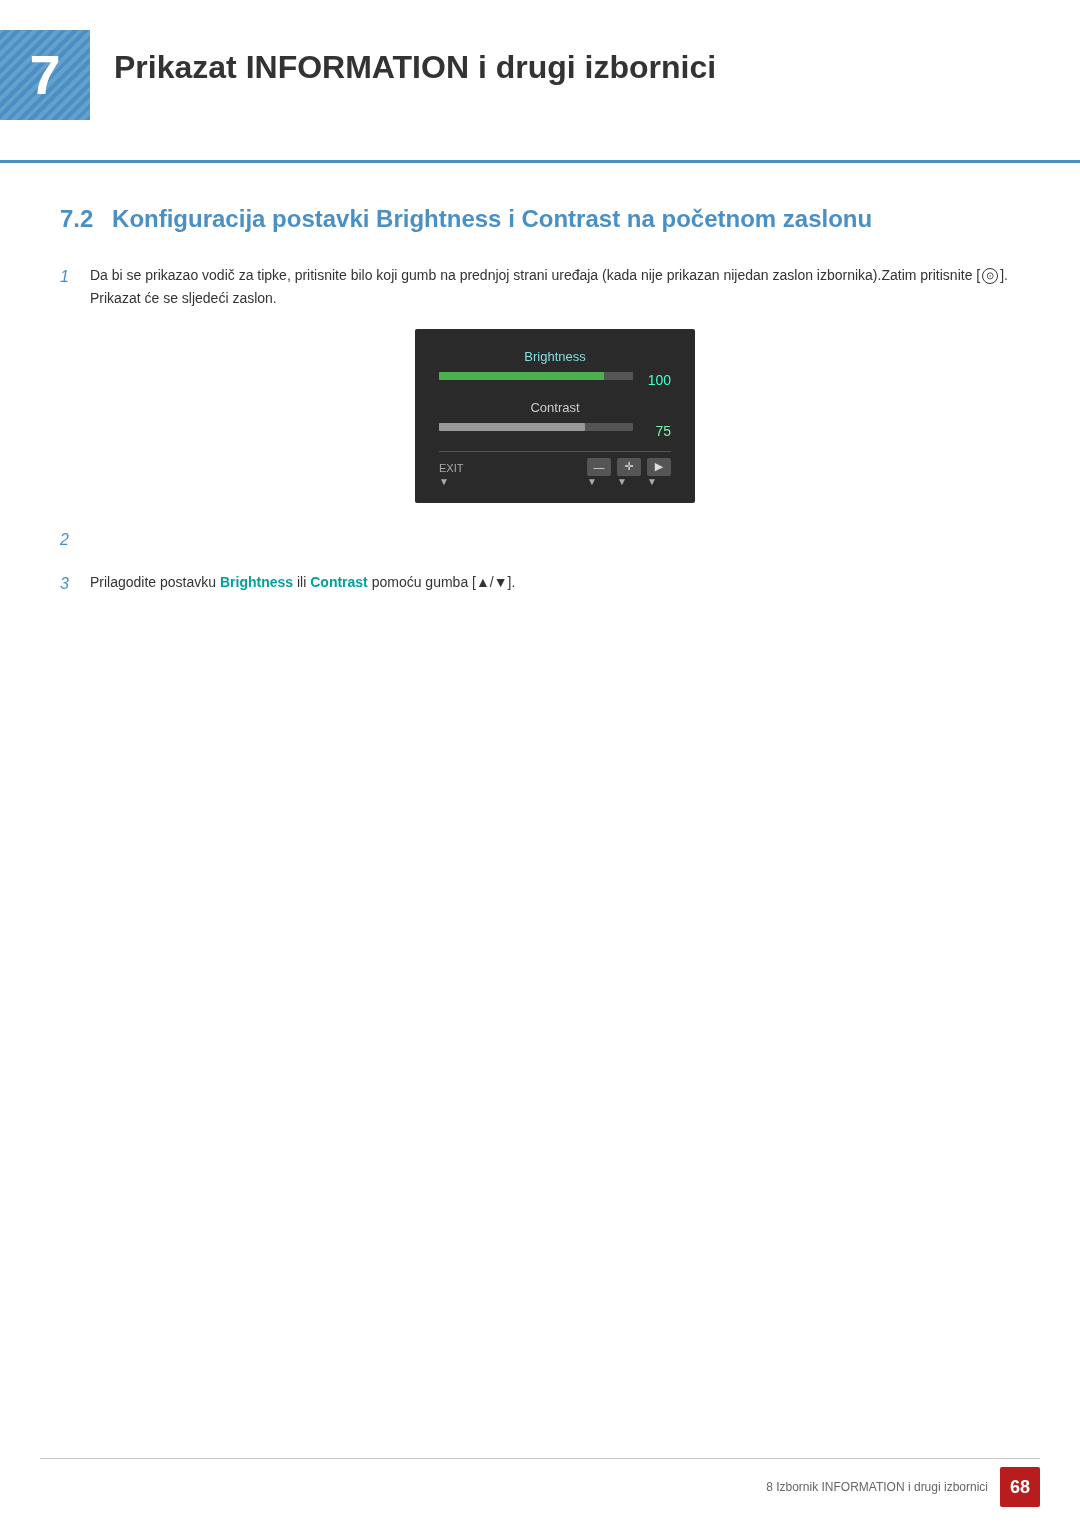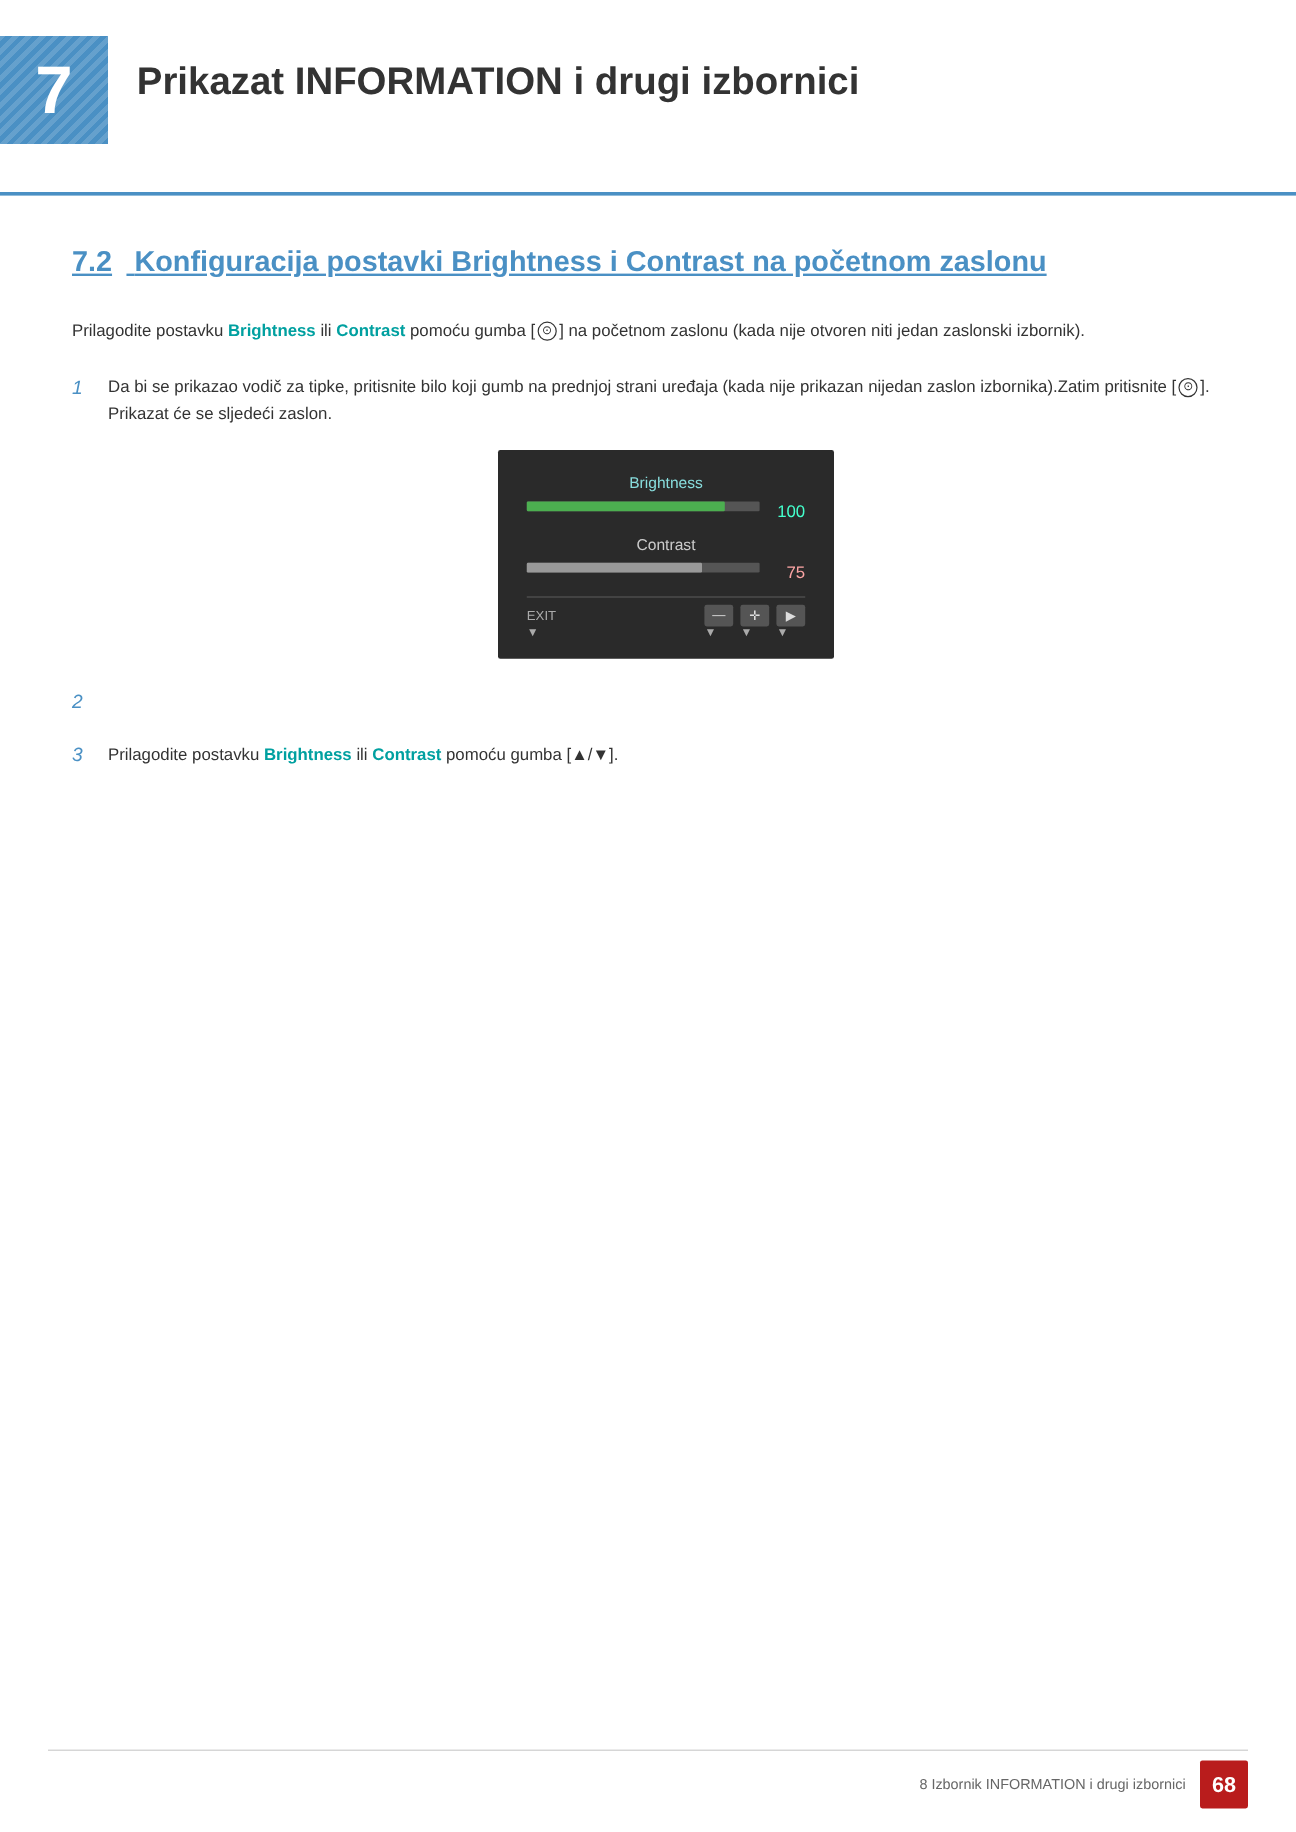--- a/index.html
+++ b/index.html
@@ -74,21 +74,20 @@
       padding: 0 60px;
     }
 
     
     .section-title {
       color: #4a90c4;
       font-size: 24px;
       font-weight: bold;
       margin-bottom: 30px;
       line-height: 1.3;
-      text-decoration: underline;
     }
 
     .section-number {
       margin-right: 12px;
     }
 
     
     .body-text {
       font-size: 14px;
       line-height: 1.6;
@@ -171,21 +170,21 @@
       background: #4caf50;
       width: 85%;
     }
 
     .osd-bar-fill.gray {
       background: #999;
       width: 75%;
     }
 
     .osd-value {
-      color: #fca5a5;
+      color: #86efac;
       font-size: 14px;
       min-width: 28px;
       text-align: right;
     }
 
     .osd-value.teal {
       color: #4fc;
     }
 
     .osd-footer {
@@ -282,23 +281,20 @@
 </div>
 <div class="header-divider"></div>
 
 <div class="content">
 
   <h2 class="section-title">
     <span class="section-number">7.2</span>
     <span>Konfiguracija postavki Brightness i Contrast na početnom zaslonu</span>
   </h2>
 
-  <p class="body-text">
-    Prilagodite postavku <span class="bold-teal">Brightness</span> ili <span class="bold-teal">Contrast</span> pomoću gumba [<span class="icon-circle">⊙</span>] na početnom zaslonu (kada nije otvoren niti jedan zaslonski izbornik).
-  </p>
 
   <div class="list-item">
     <span class="list-number">1</span>
     <span class="list-text">
       Da bi se prikazao vodič za tipke, pritisnite bilo koji gumb na prednjoj strani uređaja (kada nije prikazan nijedan zaslon izbornika).Zatim pritisnite [<span class="icon-circle">⊙</span>]. Prikazat će se sljedeći zaslon.
     </span>
   </div>
 
   <div class="osd-container">
     <div class="osd-box">

